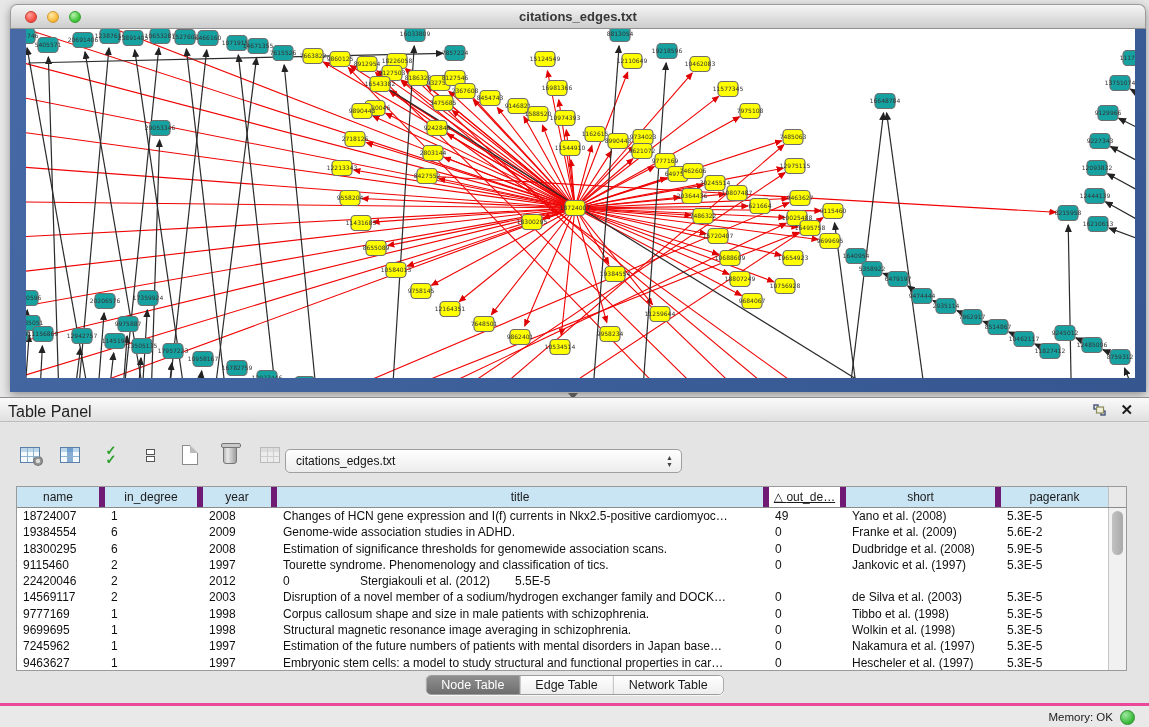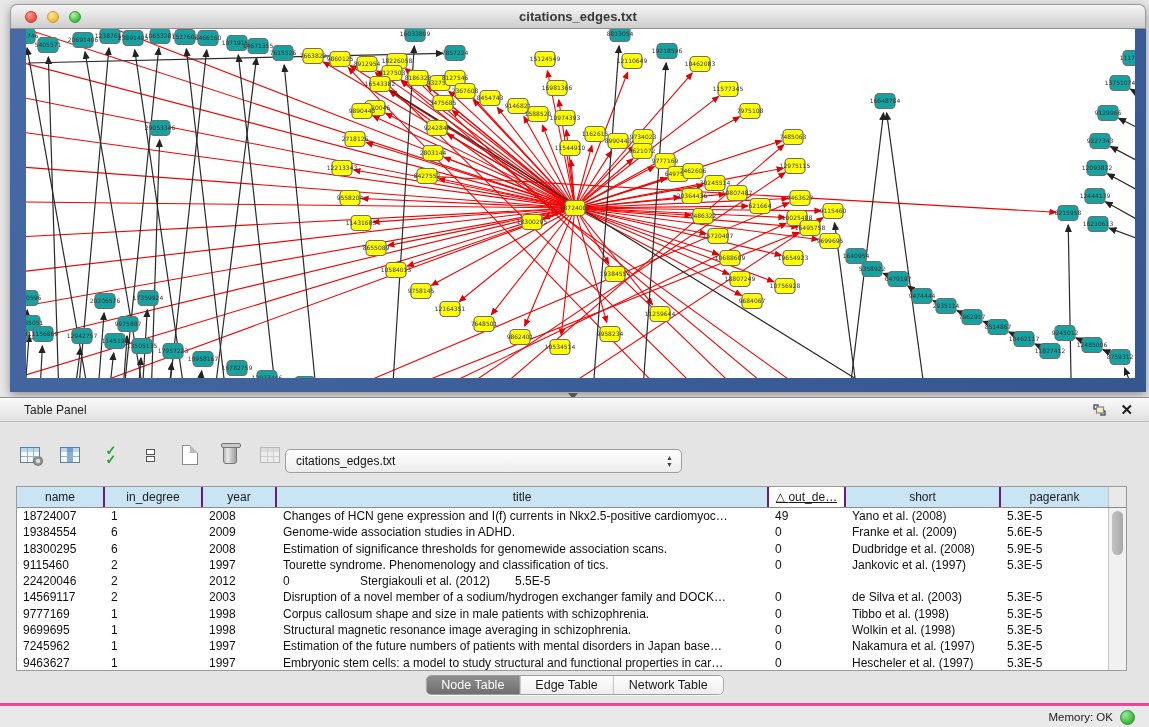--- a/index.html
+++ b/index.html
@@ -32,21 +32,21 @@
   .ek { stroke:#2b2b2b; stroke-width:1.2; fill:none; }
   .nd-t { fill:#17a2a2; }
   .nd-y { fill:#ffff00; }
   .nd { stroke:#6e6e6e; stroke-width:1.2; }
   .nl { font-family:"DejaVu Sans", sans-serif; font-size:6px; fill:#333; text-anchor:middle; }
 
   
   .tp-header { position:absolute; top:397px; left:0; width:1149px; height:25px;
           background:linear-gradient(#fafafa,#e0e0e0);
           border-top:1px solid #8e8e8e; border-bottom:1px solid #bdbdbd; }
-  .tp-title { position:absolute; left:24px; top:5px; font-size:12px; color:#1f1f1f; }
+  .tp-title { position:absolute; left:8px; top:5px; font-size:16px; color:#1f1f1f; }
   .tp-float { position:absolute; right:42px; top:6px; width:14px; height:13px; cursor:pointer; }
   .tp-close { position:absolute; right:16px; top:3px; font-size:15px; font-weight:bold; color:#1c1c1c; cursor:pointer; }
   .split-arrow { position:absolute; left:568px; top:393px; width:0; height:0;
           border-left:5px solid transparent; border-right:5px solid transparent; border-top:6px solid #555; }
 
   .tp-body { position:absolute; top:423px; left:0; width:1149px; height:280px; background:#e4e4e4; }
 
   .toolbar { position:absolute; left:16px; top:16px; height:32px; display:flex; align-items:center; gap:12px; }
   .tbtn { width:28px; height:28px; display:flex; align-items:center; justify-content:center; cursor:pointer; }
   .tbl-ico { width:20px; height:16px; border:1px solid #5a7fa6; background:
@@ -71,21 +71,21 @@
 
   .combo { position:absolute; left:285px; top:26px; width:397px; height:24px;
         background:linear-gradient(#ffffff,#ececec); border:1px solid #9f9f9f; border-radius:5px;
         font-size:12px; color:#111; line-height:22px; padding-left:10px; cursor:pointer; }
   .combo-arrows { position:absolute; right:8px; top:4px; font-size:7px; color:#444; line-height:7px; text-align:center; }
 
   .dtable { position:absolute; left:16px; top:63px; width:1111px; height:185px;
         background:#fff; border:1px solid #9a9a9a; }
   .thead { display:flex; height:21px; background:#c9e4f2; border-bottom:1px solid #8b8b8b; }
   .th { font-size:12px; color:#1b1b1b; text-align:center; line-height:20px;
-        border-right:2px solid #701a75; overflow:hidden; white-space:nowrap; cursor:pointer; }
+        border-right:6px solid #701a75; overflow:hidden; white-space:nowrap; cursor:pointer; }
   .th.sorted { background:#ffffff;text-decoration:underline; }
   .corner { width:18px; background:#e9e9e9; border-left:1px solid #c0c0c0; }
   .c0{width:88px}.c1{width:98px}.c2{width:74px}.c3{width:492px}.c4{width:77px}.c5{width:155px}.c6{width:107px;border-right:none;}
   .trow { display:flex; height:16.3px; font-size:12px; color:#101010; white-space:nowrap; cursor:default; }
   .trow > div { overflow:hidden; padding-left:6px; line-height:16px; }
   .vscroll { position:absolute; right:0; top:21px; bottom:0; width:18px;
         background:#f1f1f1; border-left:1px solid #c6c6c6; }
   .vthumb { position:absolute; left:3px; top:3px; width:11px; height:44px; border-radius:6px;
         background:linear-gradient(90deg,#c2c2c2,#a9a9a9); }
 
@@ -835,21 +835,21 @@
           <div class="c5">Yano et al. (2008)</div>
           <div class="c6">5.3E-5</div>
         </div>
         <div class="trow">
           <div class="c0">19384554</div>
           <div class="c1">6</div>
           <div class="c2">2009</div>
           <div class="c3">Genome-wide association studies in ADHD.</div>
           <div class="c4">0</div>
           <div class="c5">Franke et al. (2009)</div>
-          <div class="c6">5.6E-5</div>
+          <div class="c6">5.6E-2</div>
         </div>
         <div class="trow">
           <div class="c0">18300295</div>
           <div class="c1">6</div>
           <div class="c2">2008</div>
           <div class="c3">Estimation of significance thresholds for genomewide association scans.</div>
           <div class="c4">0</div>
           <div class="c5">Dudbridge et al. (2008)</div>
           <div class="c6">5.9E-5</div>
         </div>

